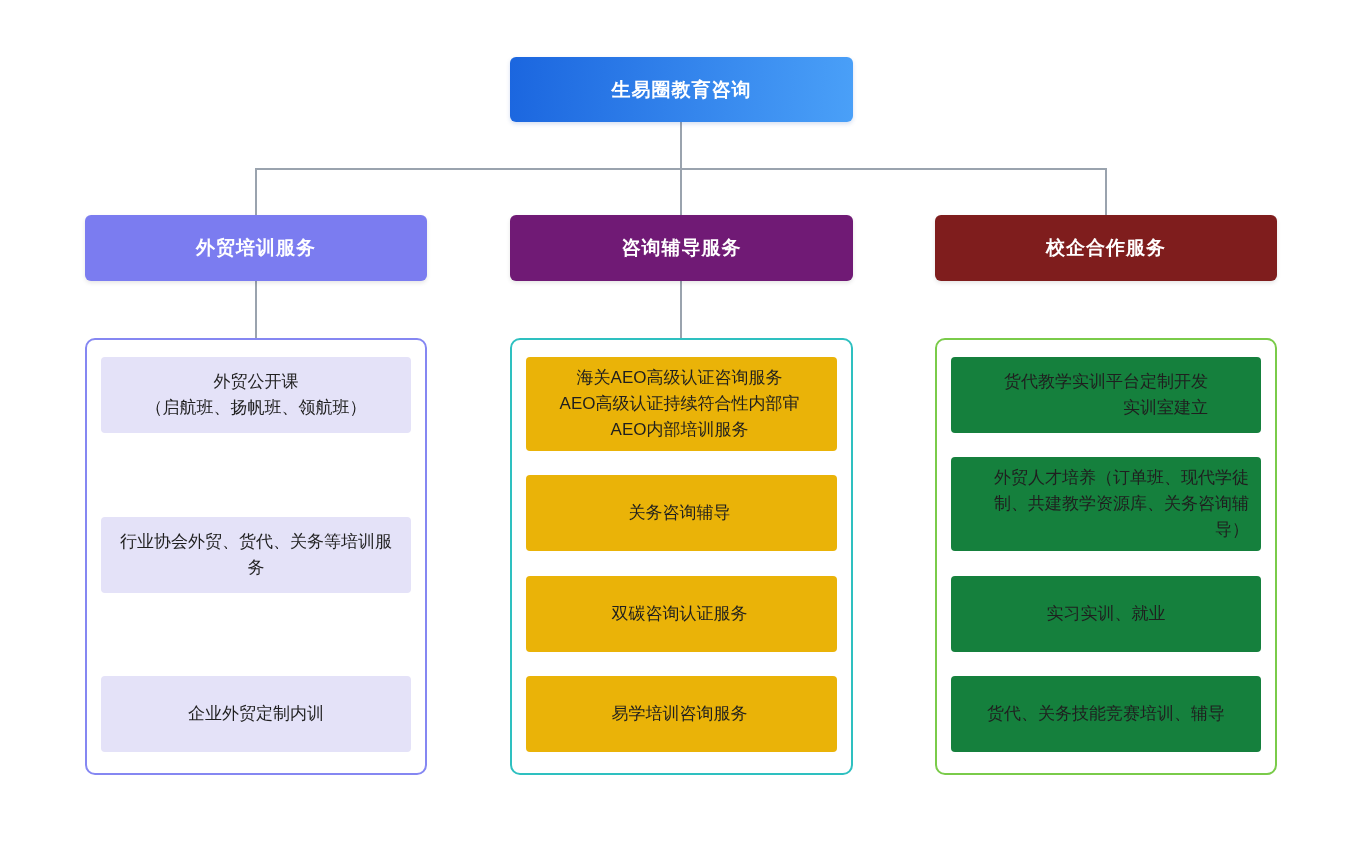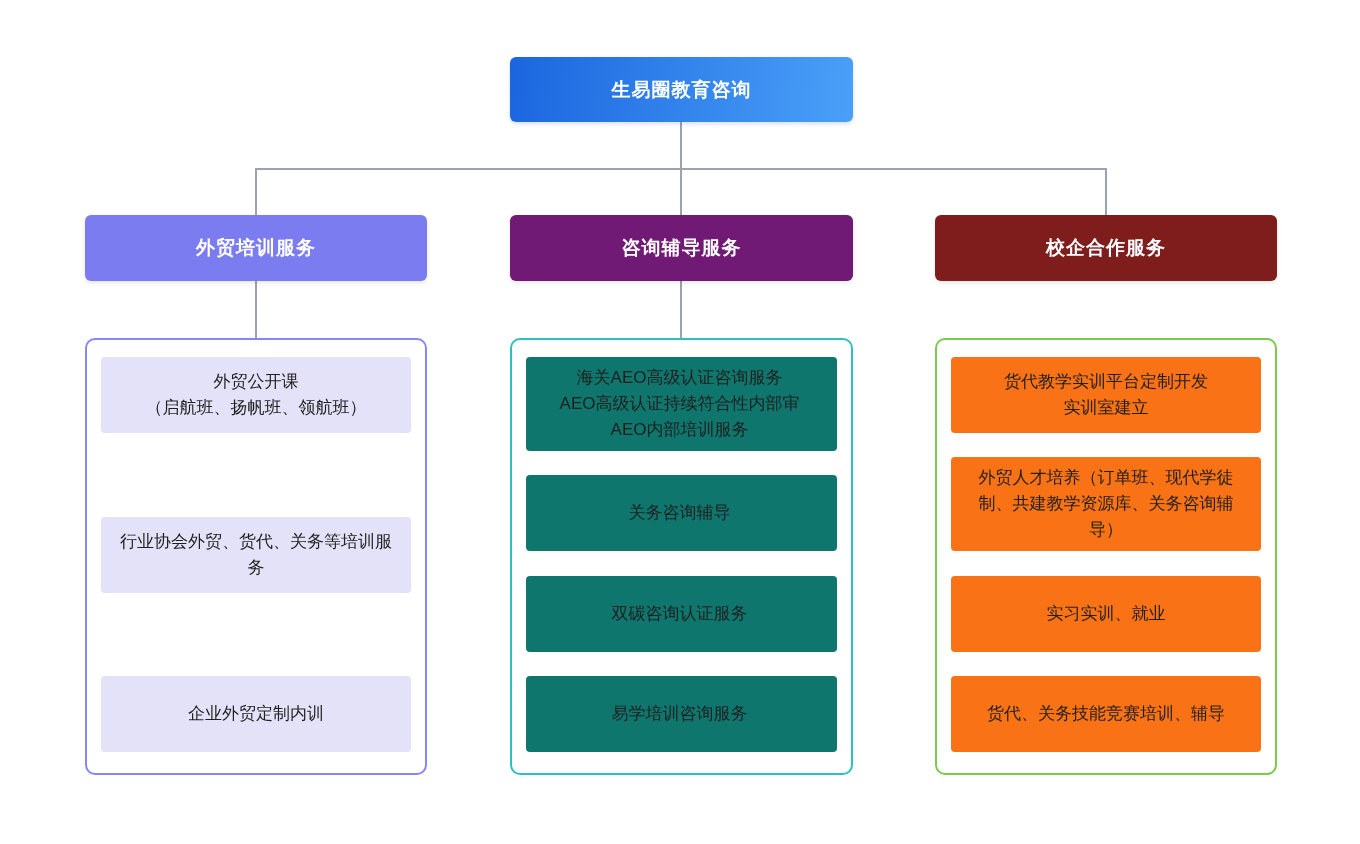--- a/index.html
+++ b/index.html
@@ -49,25 +49,25 @@
   .col2 { left: 510px; width: 343px; }
   .col3 { left: 935px; width: 342px; }
 
   
   .theme-purple.branch-header { background: #7b7cf0; }
   .theme-purple.container-box { border: 2px solid #8587f2; }
   .theme-purple .service-item { background: #e4e2f8; }
 
   .theme-teal.branch-header { background: #701a75; }
   .theme-teal.container-box { border: 2px solid #2ec0c0; }
-  .theme-teal .service-item { background: #0f766e; padding-left: 8px; }
+  .theme-teal .service-item { background: #eab308; padding-left: 8px; }
 
   .theme-green.branch-header { background: #7f1d1d; }
   .theme-green.container-box { border: 2px solid #7acb4a; }
-  .theme-green .service-item { background: #f97316; }
+  .theme-green .service-item { background: #15803d; text-align: right; }
 </style>
 </head>
 <body>
 
 <div class="canvas">
 
   <div class="vline" style="left:680px; top:122px; height:47px;"></div>
   <div class="hline" style="left:255px; top:168px; width:851px;"></div>
   <div class="vline" style="left:255px; top:168px; height:47px;"></div>
   <div class="vline" style="left:680px; top:168px; height:47px;"></div>

